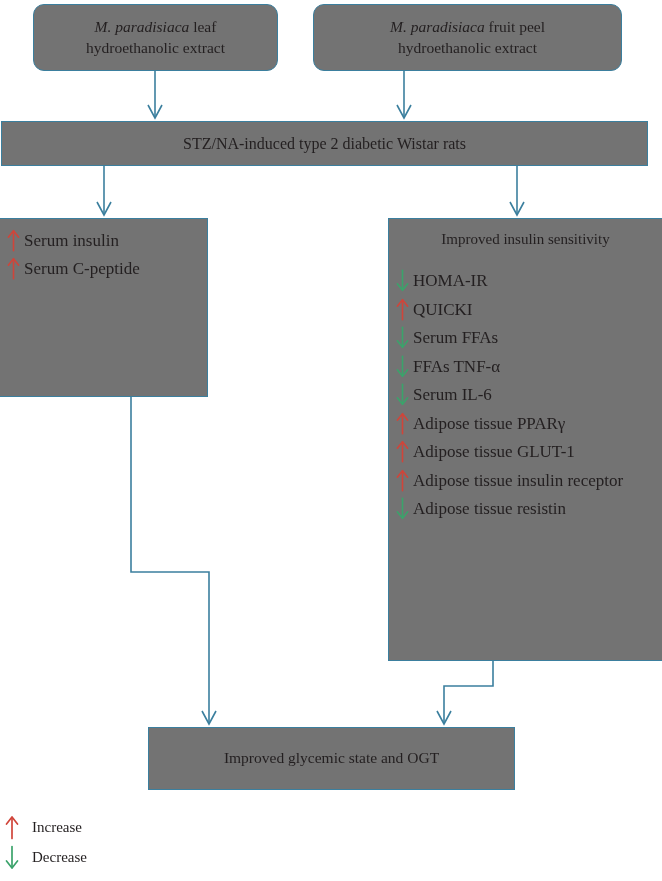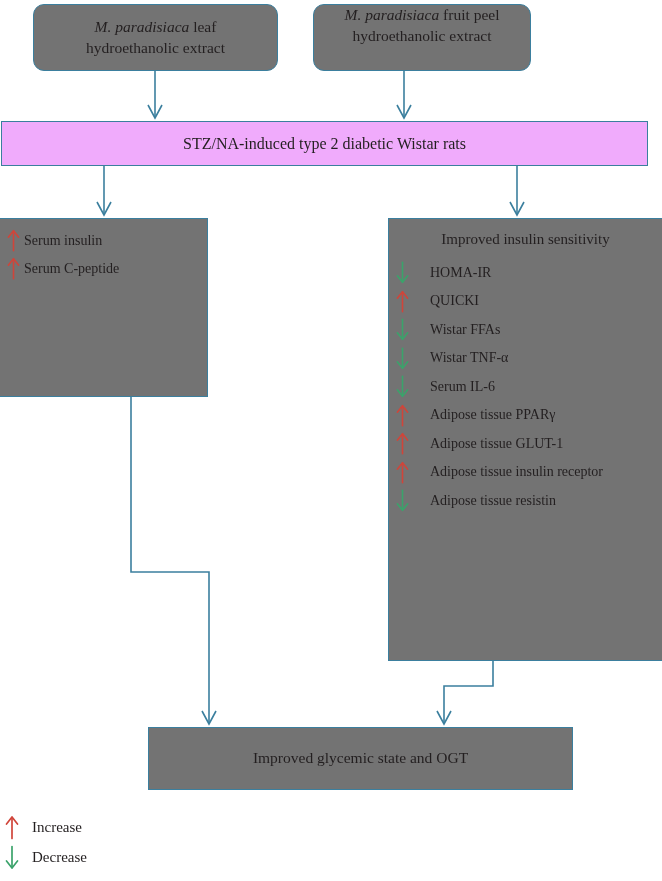--- a/index.html
+++ b/index.html
@@ -25,21 +25,21 @@
 
   
   .box {
     position: absolute;
     box-sizing: border-box;
     border: 1.4px solid #3b7f9e;
     background: #737373;
     color: #231f20;
   }
   .box.blue {
-    background: #f0abfc;
+    background: #737373;
     border-color: #3b7f9e;
   }
   .box.rounded {
     border-radius: 11px;
   }
 
   .box-title {
     text-align: center;
     font-size: 15.5px;
     line-height: 1.35;
@@ -50,22 +50,23 @@
   
   #extract-left {
     left: 33px; top: 4px;
     width: 245px; height: 67px;
     display: flex;
     align-items: center;
     justify-content: center;
   }
   #extract-right {
     left: 313px; top: 4px;
-    width: 218px; height: 67px;
-    display: flex;
+    width: 309px; height: 67px;
+    display: flex;
+    align-items: center;
     justify-content: center;
   }
 
   
   #model-bar {
     left: 1px; top: 121px;
     width: 647px; height: 45px;
     display: flex;
     align-items: center;
     justify-content: center;
@@ -82,51 +83,51 @@
     left: 388px; top: 218px;
     width: 275px; height: 443px;
     padding: 9px 6px 8px 6px;
   }
   .panel-heading {
     text-align: center;
     font-size: 15px;
     margin: 2px 0 9px 0;
     line-height: 1.2;
   }
-  #panel-right .panel-heading { margin-bottom: 12px; }
+  #panel-right .panel-heading { margin-bottom: 20px; }
 
   .effect-list {
     list-style: none;
     margin: 0;
     padding: 0;
   }
   .effect-item {
     display: flex;
     align-items: center;
-    font-size: 14px;
+    font-size: 17px;
     line-height: 1.0;
     margin-bottom: 2px;
     white-space: nowrap;
   }
   #panel-left .effect-item { margin-bottom: 3px; }
-  #panel-right .effect-item { margin-bottom: 3.5px; gap: 17px; }
+  #panel-right .effect-item { margin-bottom: 3.5px; }
 
   .dir-icon {
     flex: 0 0 auto;
     width: 15px;
     height: 25px;
     margin-right: 3px;
     display: block;
   }
   .effect-label { display: inline-block; }
 
   
   #outcome {
     left: 148px; top: 727px;
-    width: 425px; height: 63px;
+    width: 367px; height: 63px;
     display: flex;
     align-items: center;
     justify-content: center;
   }
   #outcome .box-title { font-size: 15.5px; }
 
   
   #legend {
     position: absolute;
     left: 4px; top: 812px;
@@ -243,30 +244,30 @@
           </svg>
           <span class="effect-label">QUICKI</span>
         </li>
         <li class="effect-item">
           <svg class="dir-icon" viewBox="0 0 16 26">
             <g fill="none" stroke="#3ba36b" stroke-width="1.7" stroke-linecap="round" stroke-linejoin="round">
               <path d="M8,2 L8,23"></path>
               <path d="M2.5,16.5 L8,23.5 L13.5,16.5"></path>
             </g>
           </svg>
-          <span class="effect-label">Wistar FFAs</span>
-        </li>
-        <li class="effect-item">
-          <svg class="dir-icon" viewBox="0 0 16 26">
-            <g fill="none" stroke="#3ba36b" stroke-width="1.7" stroke-linecap="round" stroke-linejoin="round">
-              <path d="M8,2 L8,23"></path>
-              <path d="M2.5,16.5 L8,23.5 L13.5,16.5"></path>
-            </g>
-          </svg>
-          <span class="effect-label">Wistar TNF-α</span>
+          <span class="effect-label">Serum FFAs</span>
+        </li>
+        <li class="effect-item">
+          <svg class="dir-icon" viewBox="0 0 16 26">
+            <g fill="none" stroke="#3ba36b" stroke-width="1.7" stroke-linecap="round" stroke-linejoin="round">
+              <path d="M8,2 L8,23"></path>
+              <path d="M2.5,16.5 L8,23.5 L13.5,16.5"></path>
+            </g>
+          </svg>
+          <span class="effect-label">FFAs TNF-α</span>
         </li>
         <li class="effect-item">
           <svg class="dir-icon" viewBox="0 0 16 26">
             <g fill="none" stroke="#3ba36b" stroke-width="1.7" stroke-linecap="round" stroke-linejoin="round">
               <path d="M8,2 L8,23"></path>
               <path d="M2.5,16.5 L8,23.5 L13.5,16.5"></path>
             </g>
           </svg>
           <span class="effect-label">Serum IL-6</span>
         </li>

